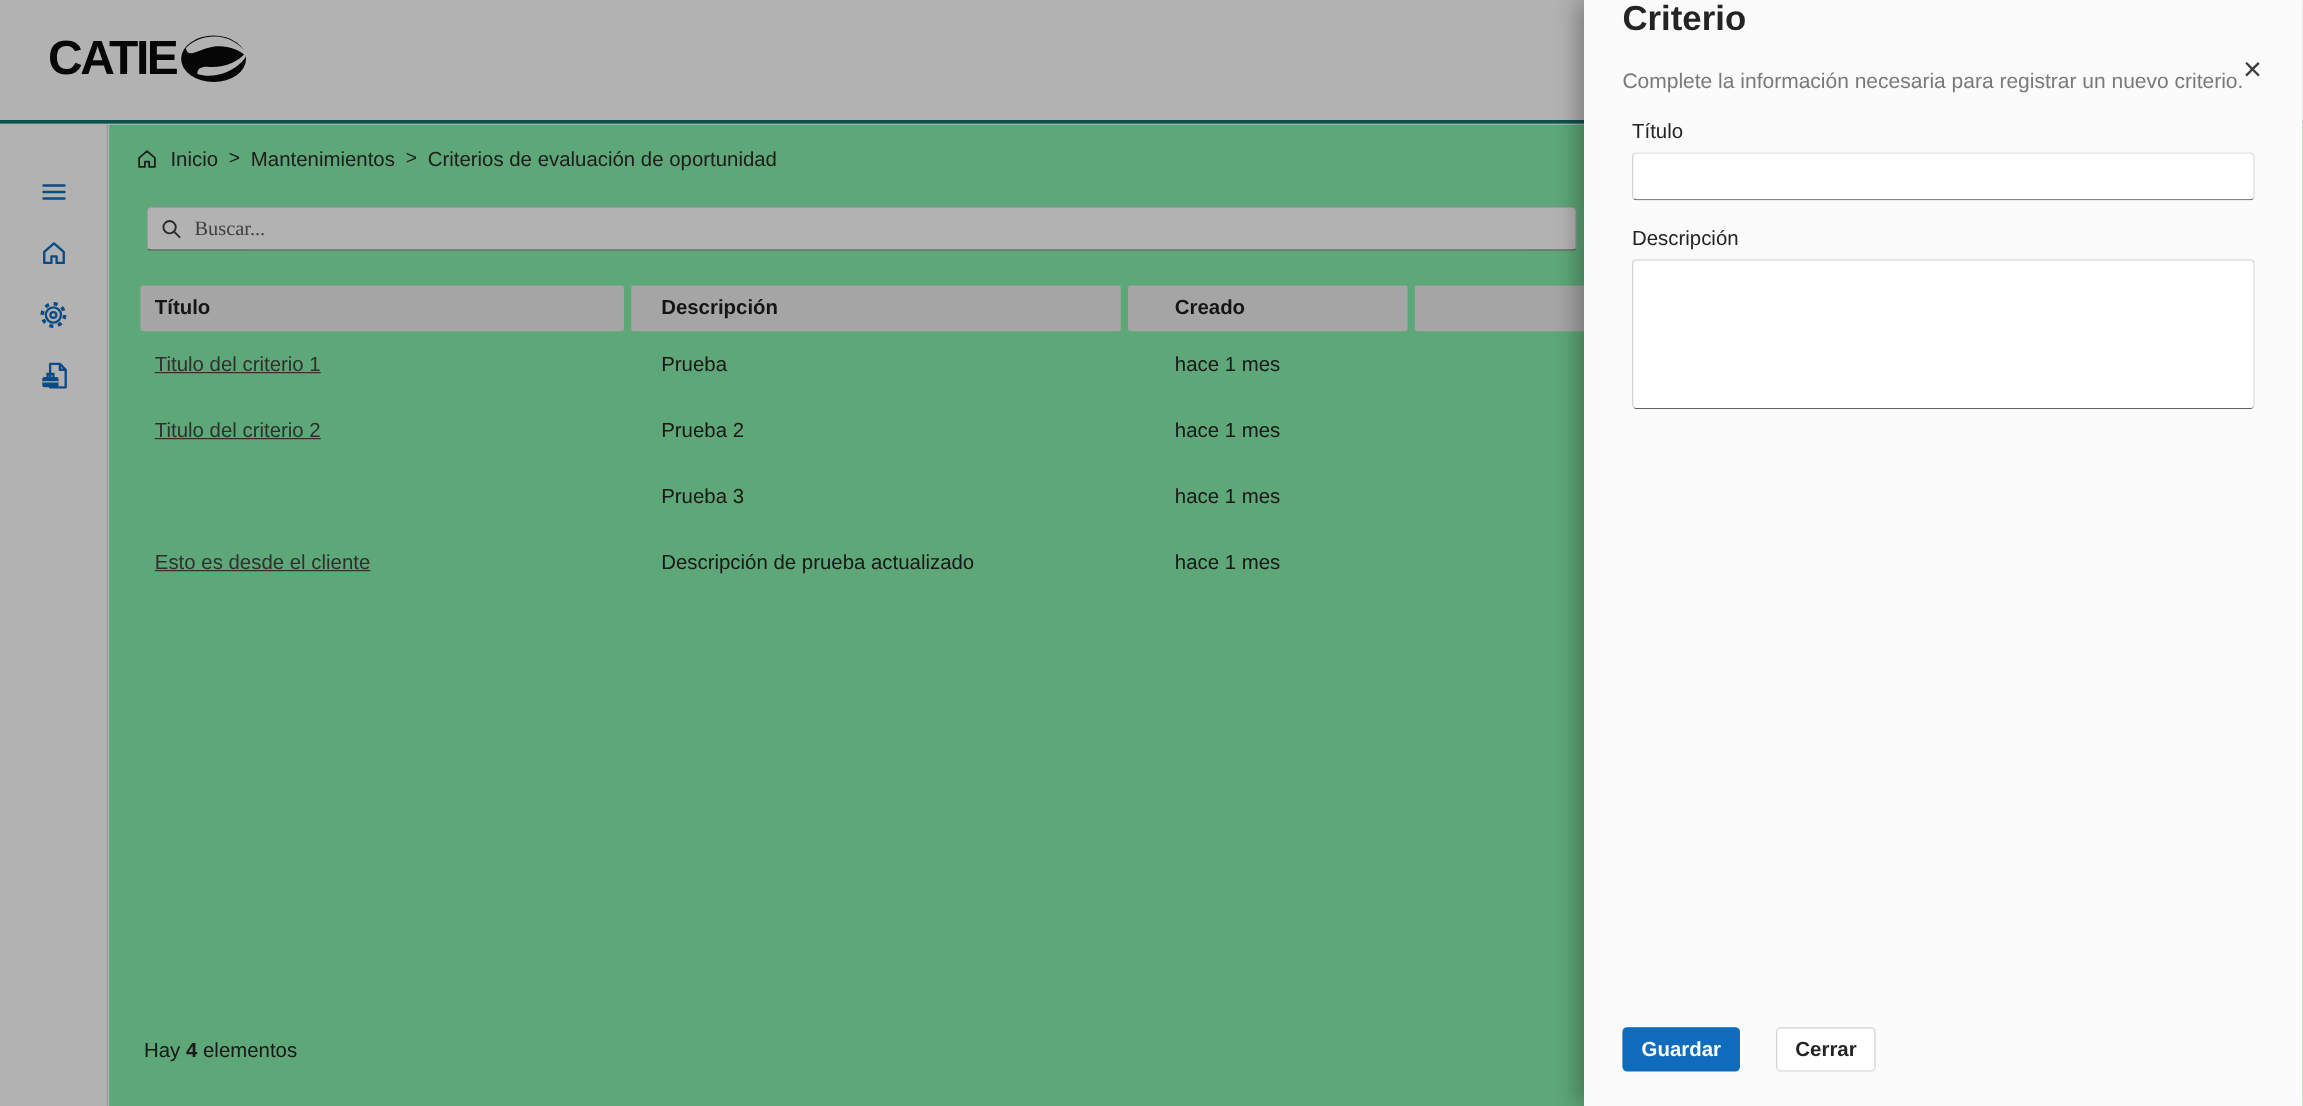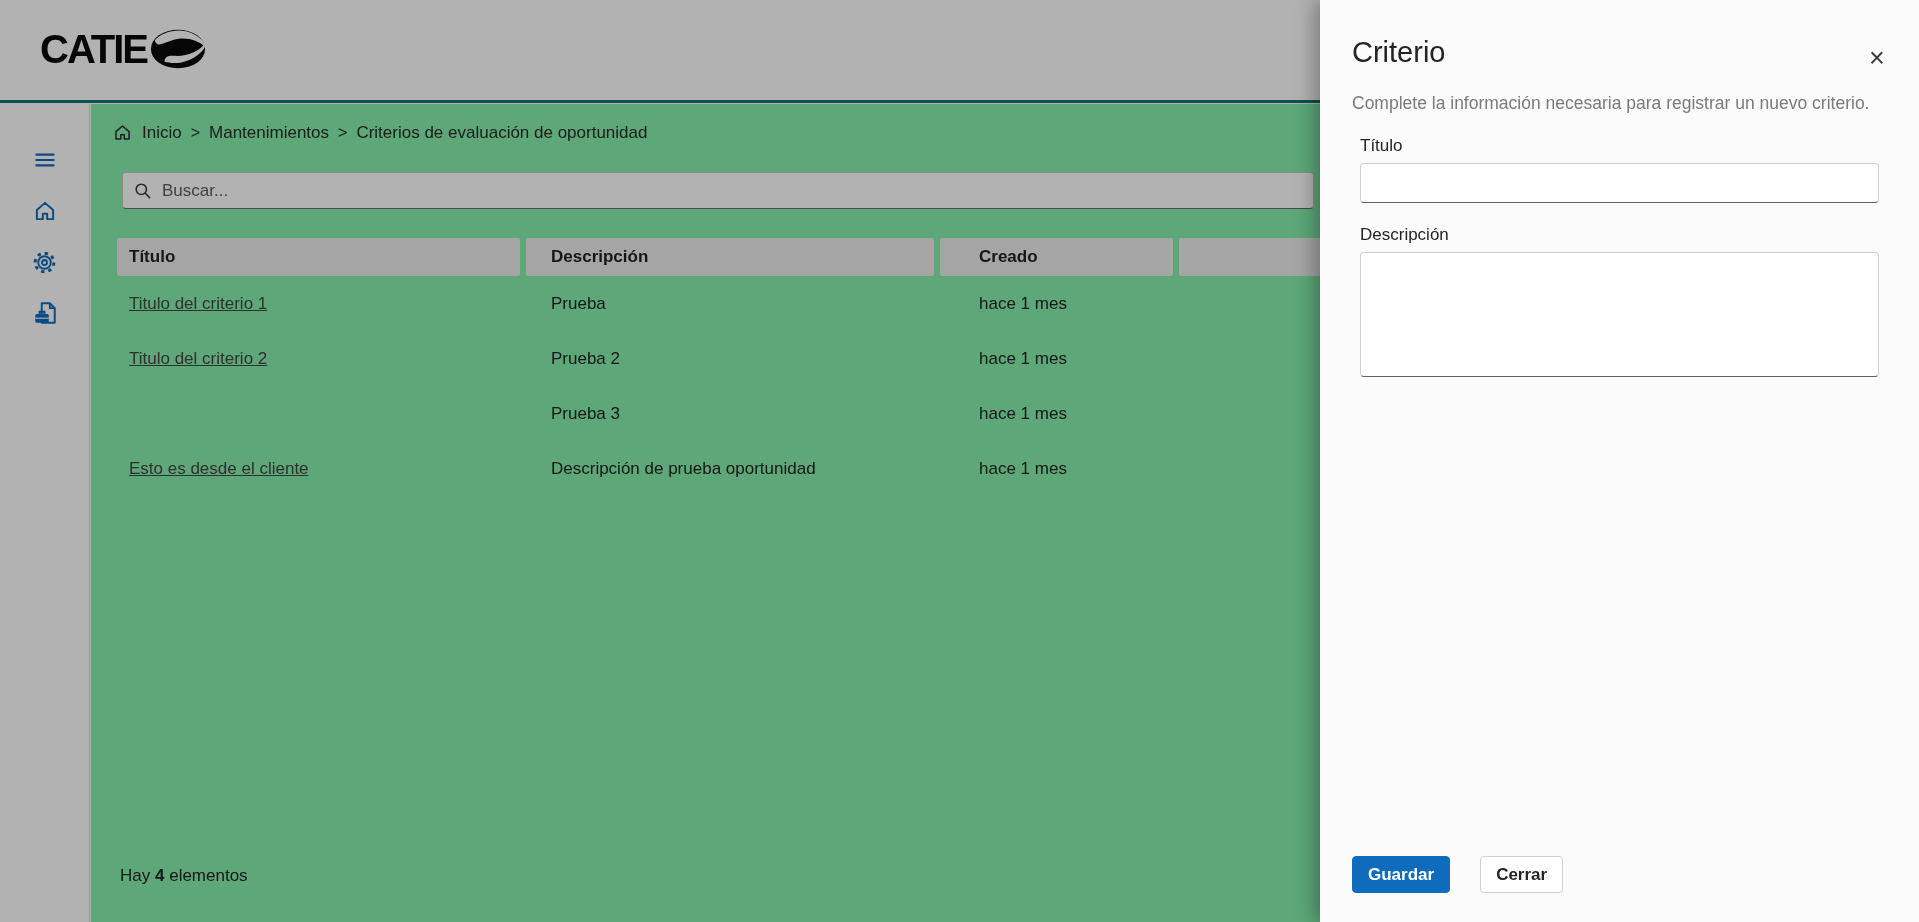--- a/index.html
+++ b/index.html
@@ -40,21 +40,21 @@
   .crumb { cursor:pointer; }
   .crumb-sep { color:#2b2b2b; font-size:16px; }
 
   .searchbox {
     position:absolute; top:68px; left:31px; width:1192px; height:37px;
     background:#fff; border:1px solid #c9c9c9; border-bottom:1px solid #6b6b6b;
     border-radius:4px; display:flex; align-items:center; padding:0 10px; gap:10px;
   }
   .searchbox input {
     border:none; outline:none; flex:1; font-size:17px; background:transparent;
-    color:#242424; font-family:Liberation Sans, sans-serif;
+    color:#242424; font-family:Liberation Serif, serif;
   }
   .searchbox input::placeholder { color:#5c5c5c; }
 
   .grid-header { position:absolute; top:134px; left:0; height:38px; width:100%; }
   .gh-cell {
     position:absolute; top:0; height:38px; background:#ececec; border-radius:2px;
     font-size:17px; font-weight:600; color:#1f1f1f; line-height:38px;
   }
   .gh-1 { left:26px;  width:403px; padding-left:12px; }
   .gh-2 { left:435px; width:408px; padding-left:25px; }
@@ -74,21 +74,21 @@
 
   
   .overlay { position:absolute; inset:0; background:rgba(0,0,0,0.30); z-index:50; }
 
   
   .drawer {
     position:absolute; top:0; right:0; width:599px; height:922px;
     background:#fbfbfb; z-index:100; box-shadow:-6px 0 18px rgba(0,0,0,0.30);
     padding:0 32px;
   }
-  .drawer-title { margin-top:36px; font-size:29px; font-weight:400; color:#242424; }
+  .drawer-title { font-size:29px; font-weight:700; color:#242424; }
   .drawer-close {
     position:absolute; top:42px; right:26px; width:32px; height:32px;
     background:none; border:none; font-size:27px; font-weight:300; color:#3d3d3d;
     line-height:30px; cursor:pointer; border-radius:4px;
   }
   .drawer-sub { margin-top:24px; font-size:17.5px; color:#7a7a7a; }
 
   .field { margin-left:8px; margin-right:8px; }
   .field-label { margin-top:22px; margin-bottom:7px; font-size:17px; color:#242424; }
   .text-input, .text-area {
@@ -196,21 +196,21 @@
         <span class="cell cell-date">hace 1 mes</span>
       </div>
       <div class="grid-row">
         <span class="cell cell-desc">Prueba 3</span>
         <span class="cell cell-date">hace 1 mes</span>
       </div>
       <div class="grid-row">
         <span class="cell cell-title">
             <a class="row-link">Esto es desde el cliente</a>
           </span>
-        <span class="cell cell-desc">Descripción de prueba oportunidad</span>
+        <span class="cell cell-desc">Descripción de prueba actualizado</span>
         <span class="cell cell-date">hace 1 mes</span>
       </div>
     </div>
 
     <div class="count-line">
       <span>Hay</span>
       <b>4</b>
       <span>elementos</span>
     </div>
 

